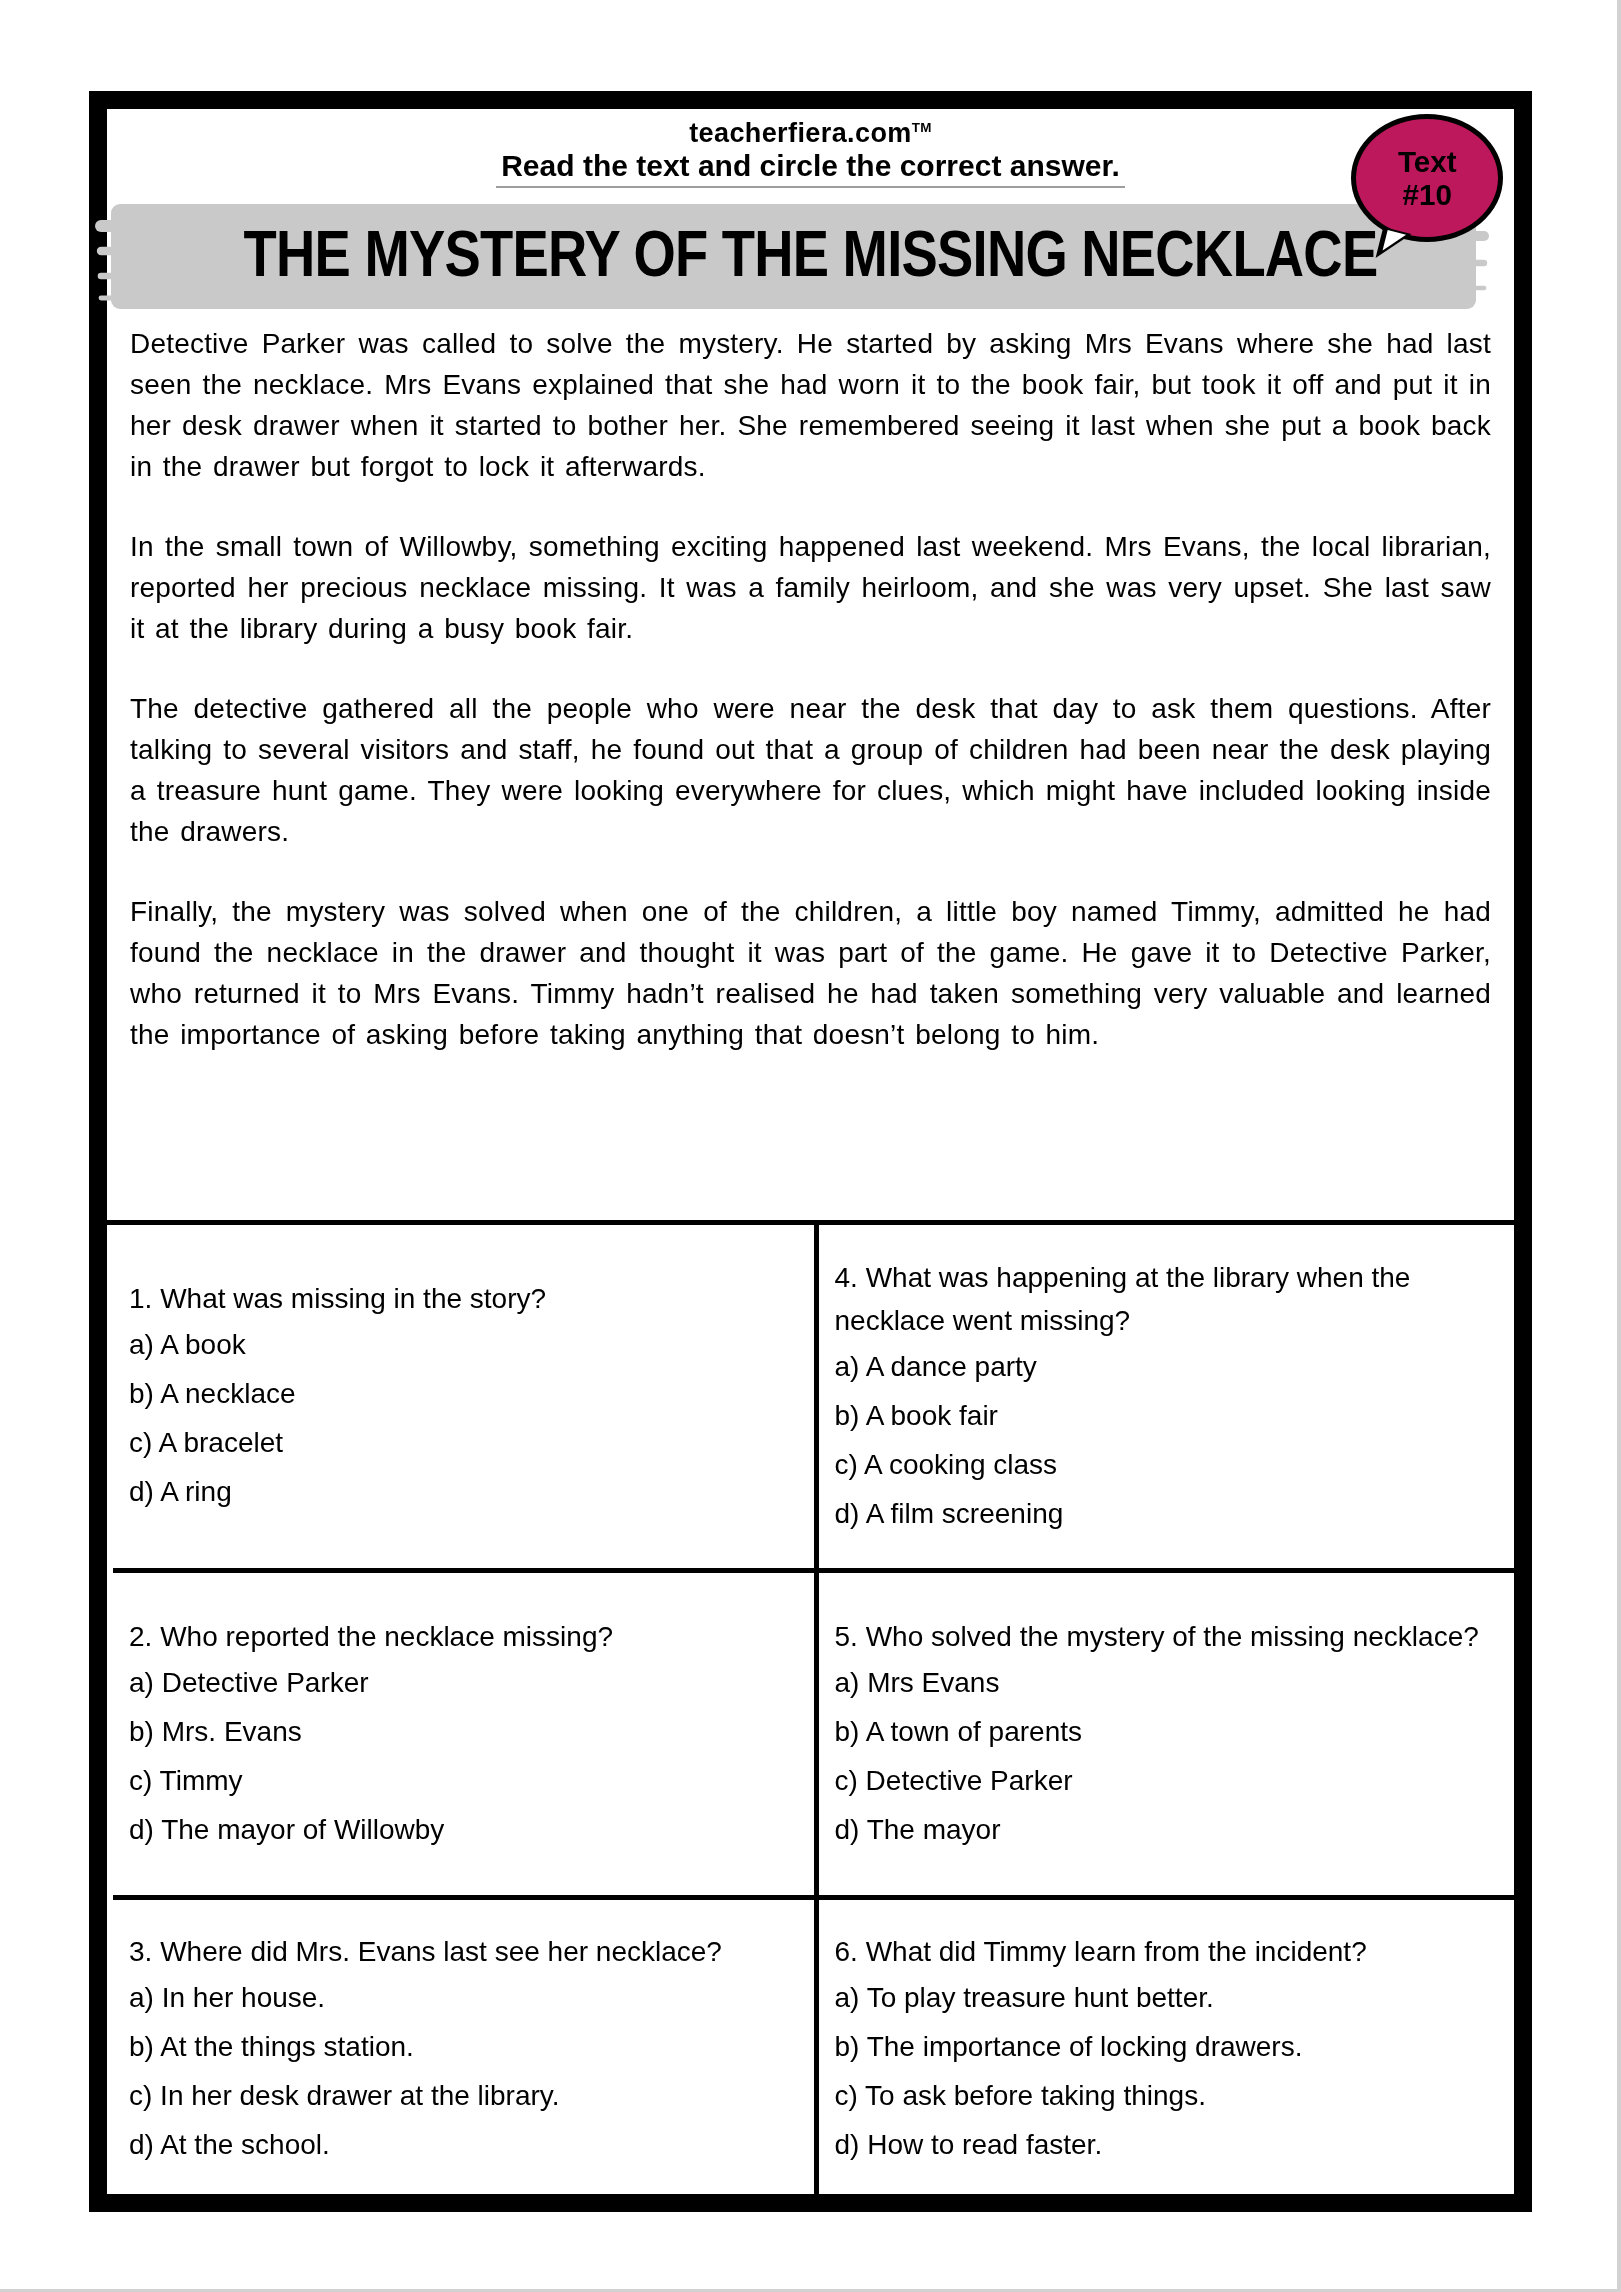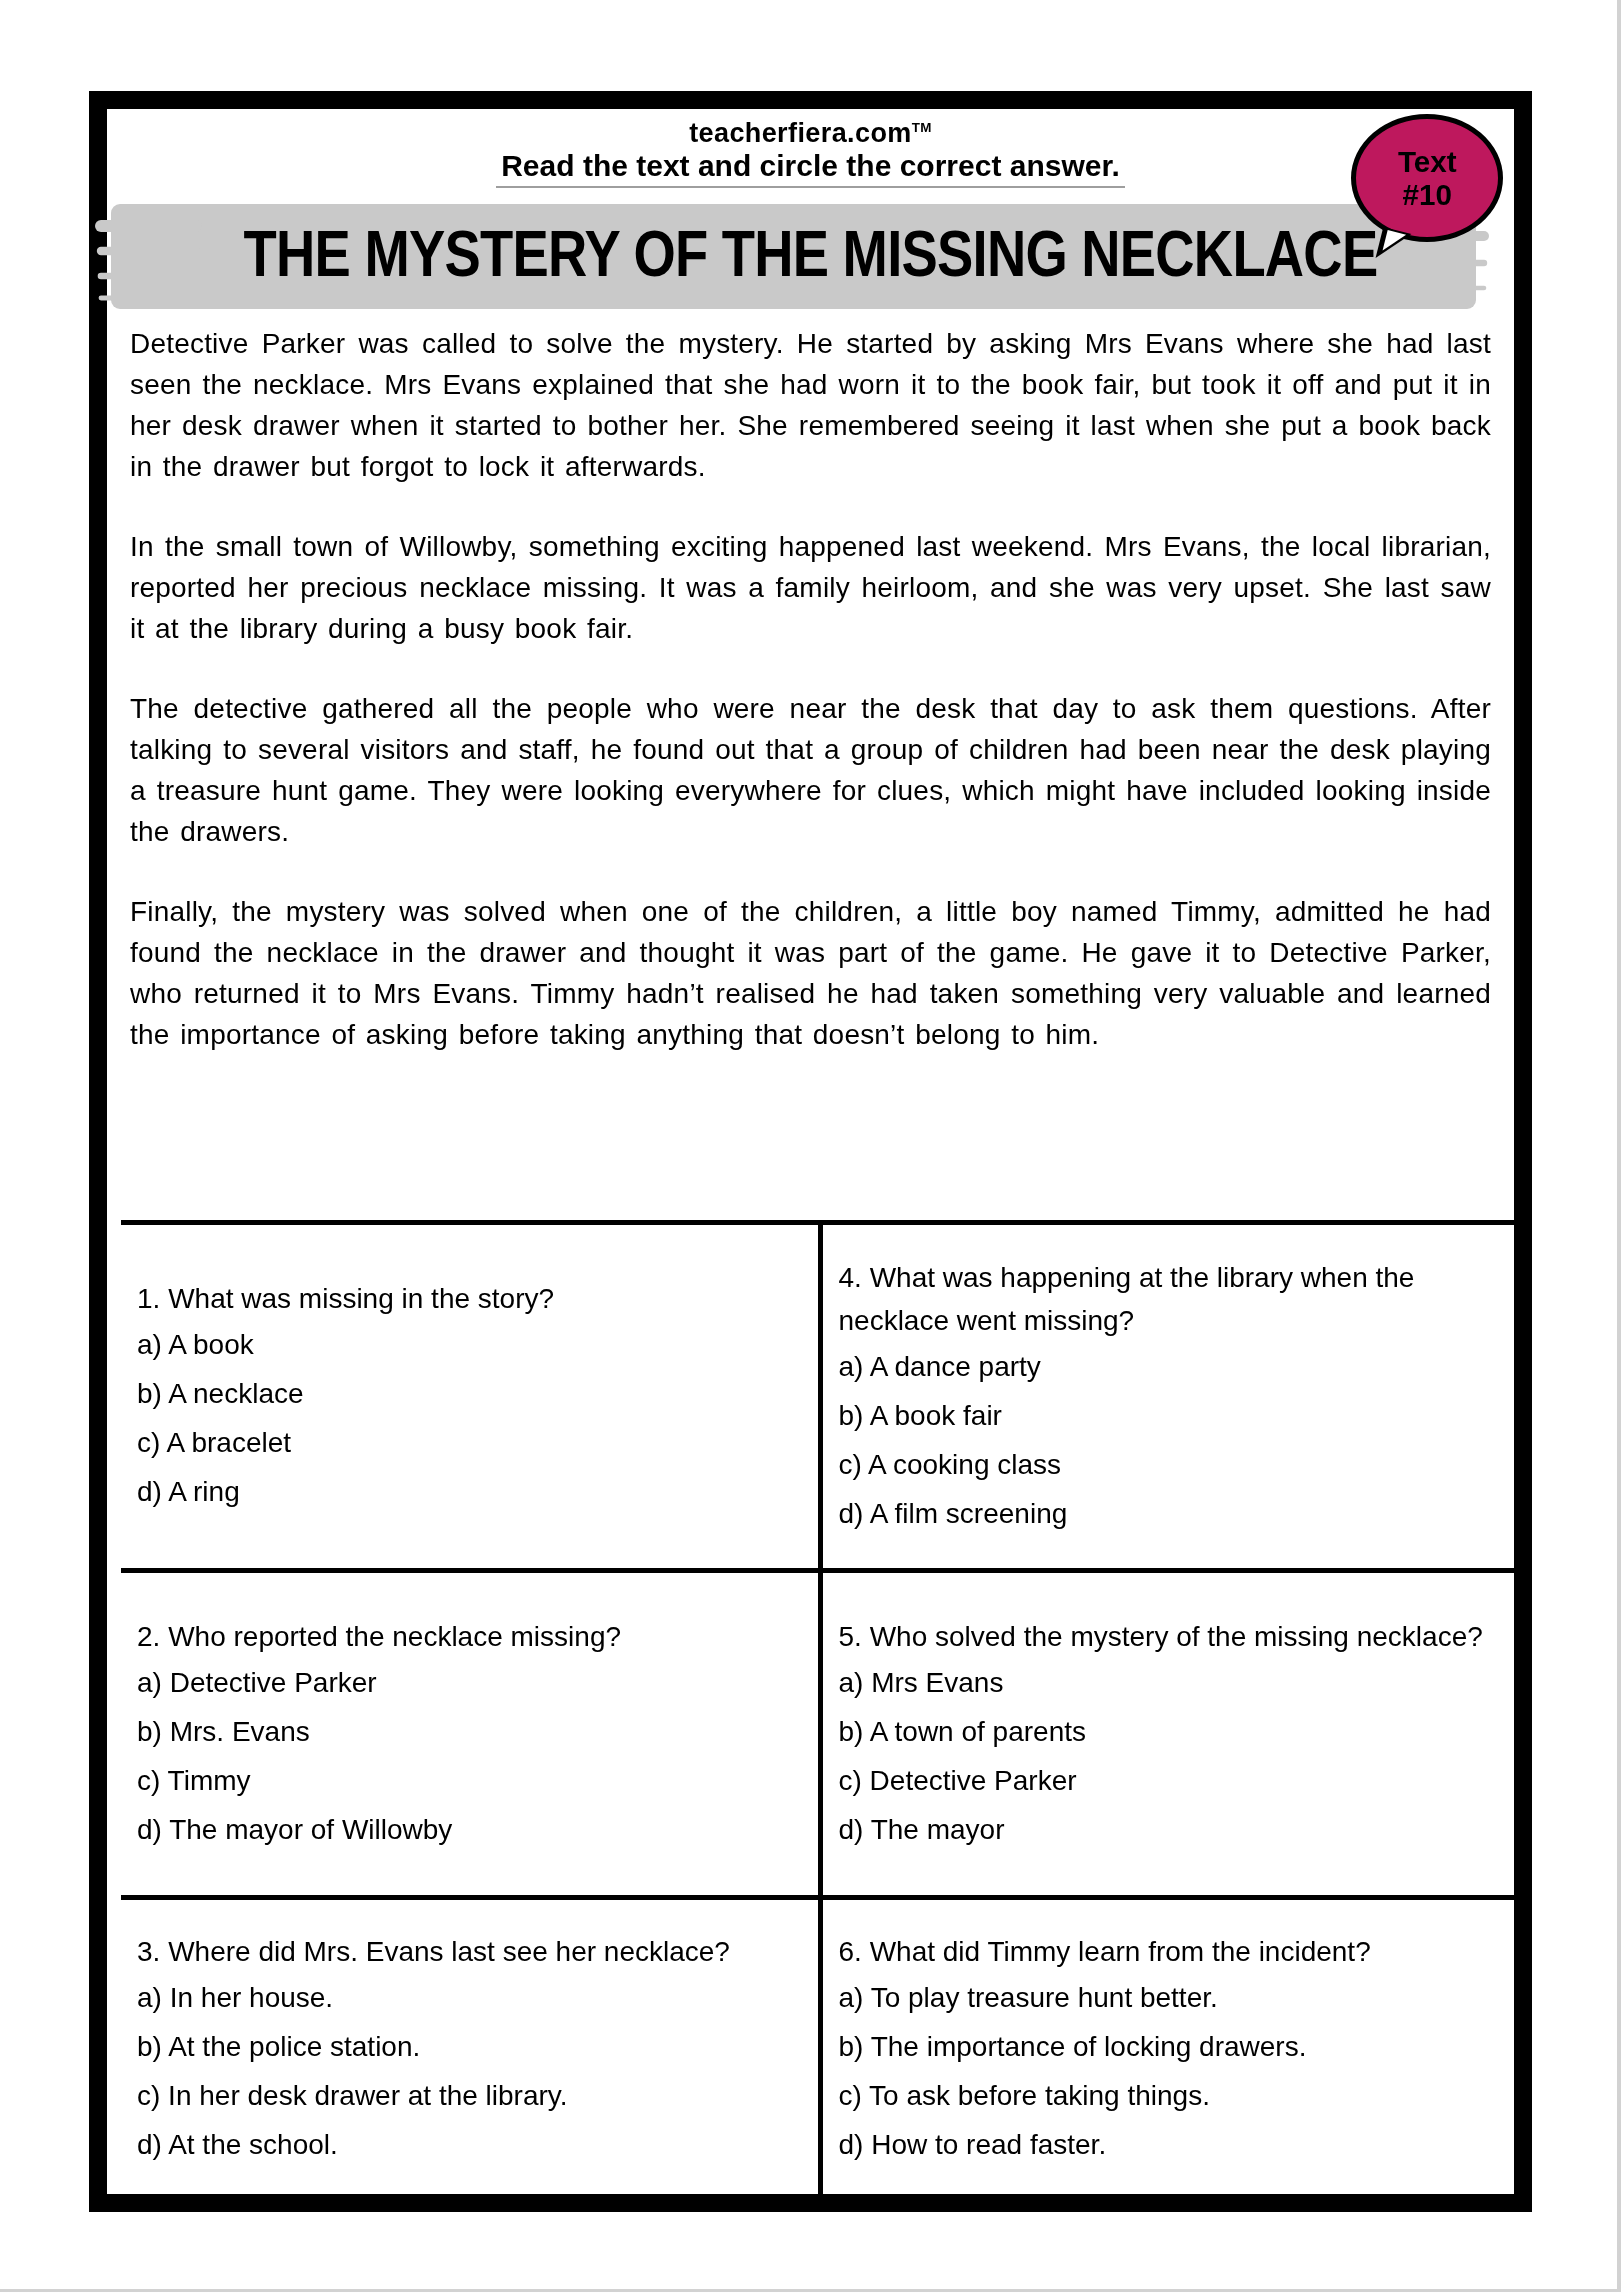--- a/index.html
+++ b/index.html
@@ -68,23 +68,23 @@
 
   
   .story{margin:14.3px 23px 0 23px;}
   .story p{
     margin:0 0 39px 0;font-size:28px;line-height:41px;
     text-align:justify;word-spacing:2.7px;letter-spacing:0.2px;font-weight:500;
   }
 
   
   .qgrid{
-    position:absolute;left:14px;right:0;bottom:0;height:974px;
+    position:absolute;left:0;right:0;bottom:0;height:974px;
     display:grid;grid-template-columns:1fr 1fr;grid-template-rows:343px 327px 304px;
-    border-top:5.4px solid #000;box-sizing:border-box;background:#fff;
+    border-top:5.4px solid #000;box-sizing:border-box;background:#fff;padding-left:6px;
   }
   .qcell{
     display:flex;flex-direction:column;justify-content:center;
     padding:10.7px 18px 10.7px 16px;box-sizing:border-box;overflow:hidden;
   }
   .qcell.col2{border-left:5.4px solid #000;}
   .qcell.rowline{border-top:5.4px solid #000;}
   .qprompt{font-size:28px;line-height:43px;font-weight:500;}
   .qopt{font-size:28px;line-height:49px;font-weight:500;}
 </style>
@@ -149,21 +149,21 @@
       <div class="qprompt">5. Who solved the mystery of the missing necklace?</div>
       <div class="qopt">a) Mrs Evans</div>
       <div class="qopt">b) A town of parents</div>
       <div class="qopt">c) Detective Parker</div>
       <div class="qopt">d) The mayor</div>
     </div>
 
     <div class="qcell rowline">
       <div class="qprompt">3. Where did Mrs. Evans last see her necklace?</div>
       <div class="qopt">a) In her house.</div>
-      <div class="qopt">b) At the police station.</div>
+      <div class="qopt">b) At the things station.</div>
       <div class="qopt">c) In her desk drawer at the library.</div>
       <div class="qopt">d) At the school.</div>
     </div>
 
     <div class="qcell col2 rowline">
       <div class="qprompt">6. What did Timmy learn from the incident?</div>
       <div class="qopt">a) To play treasure hunt better.</div>
       <div class="qopt">b) The importance of locking drawers.</div>
       <div class="qopt">c) To ask before taking things.</div>
       <div class="qopt">d) How to read faster.</div>

